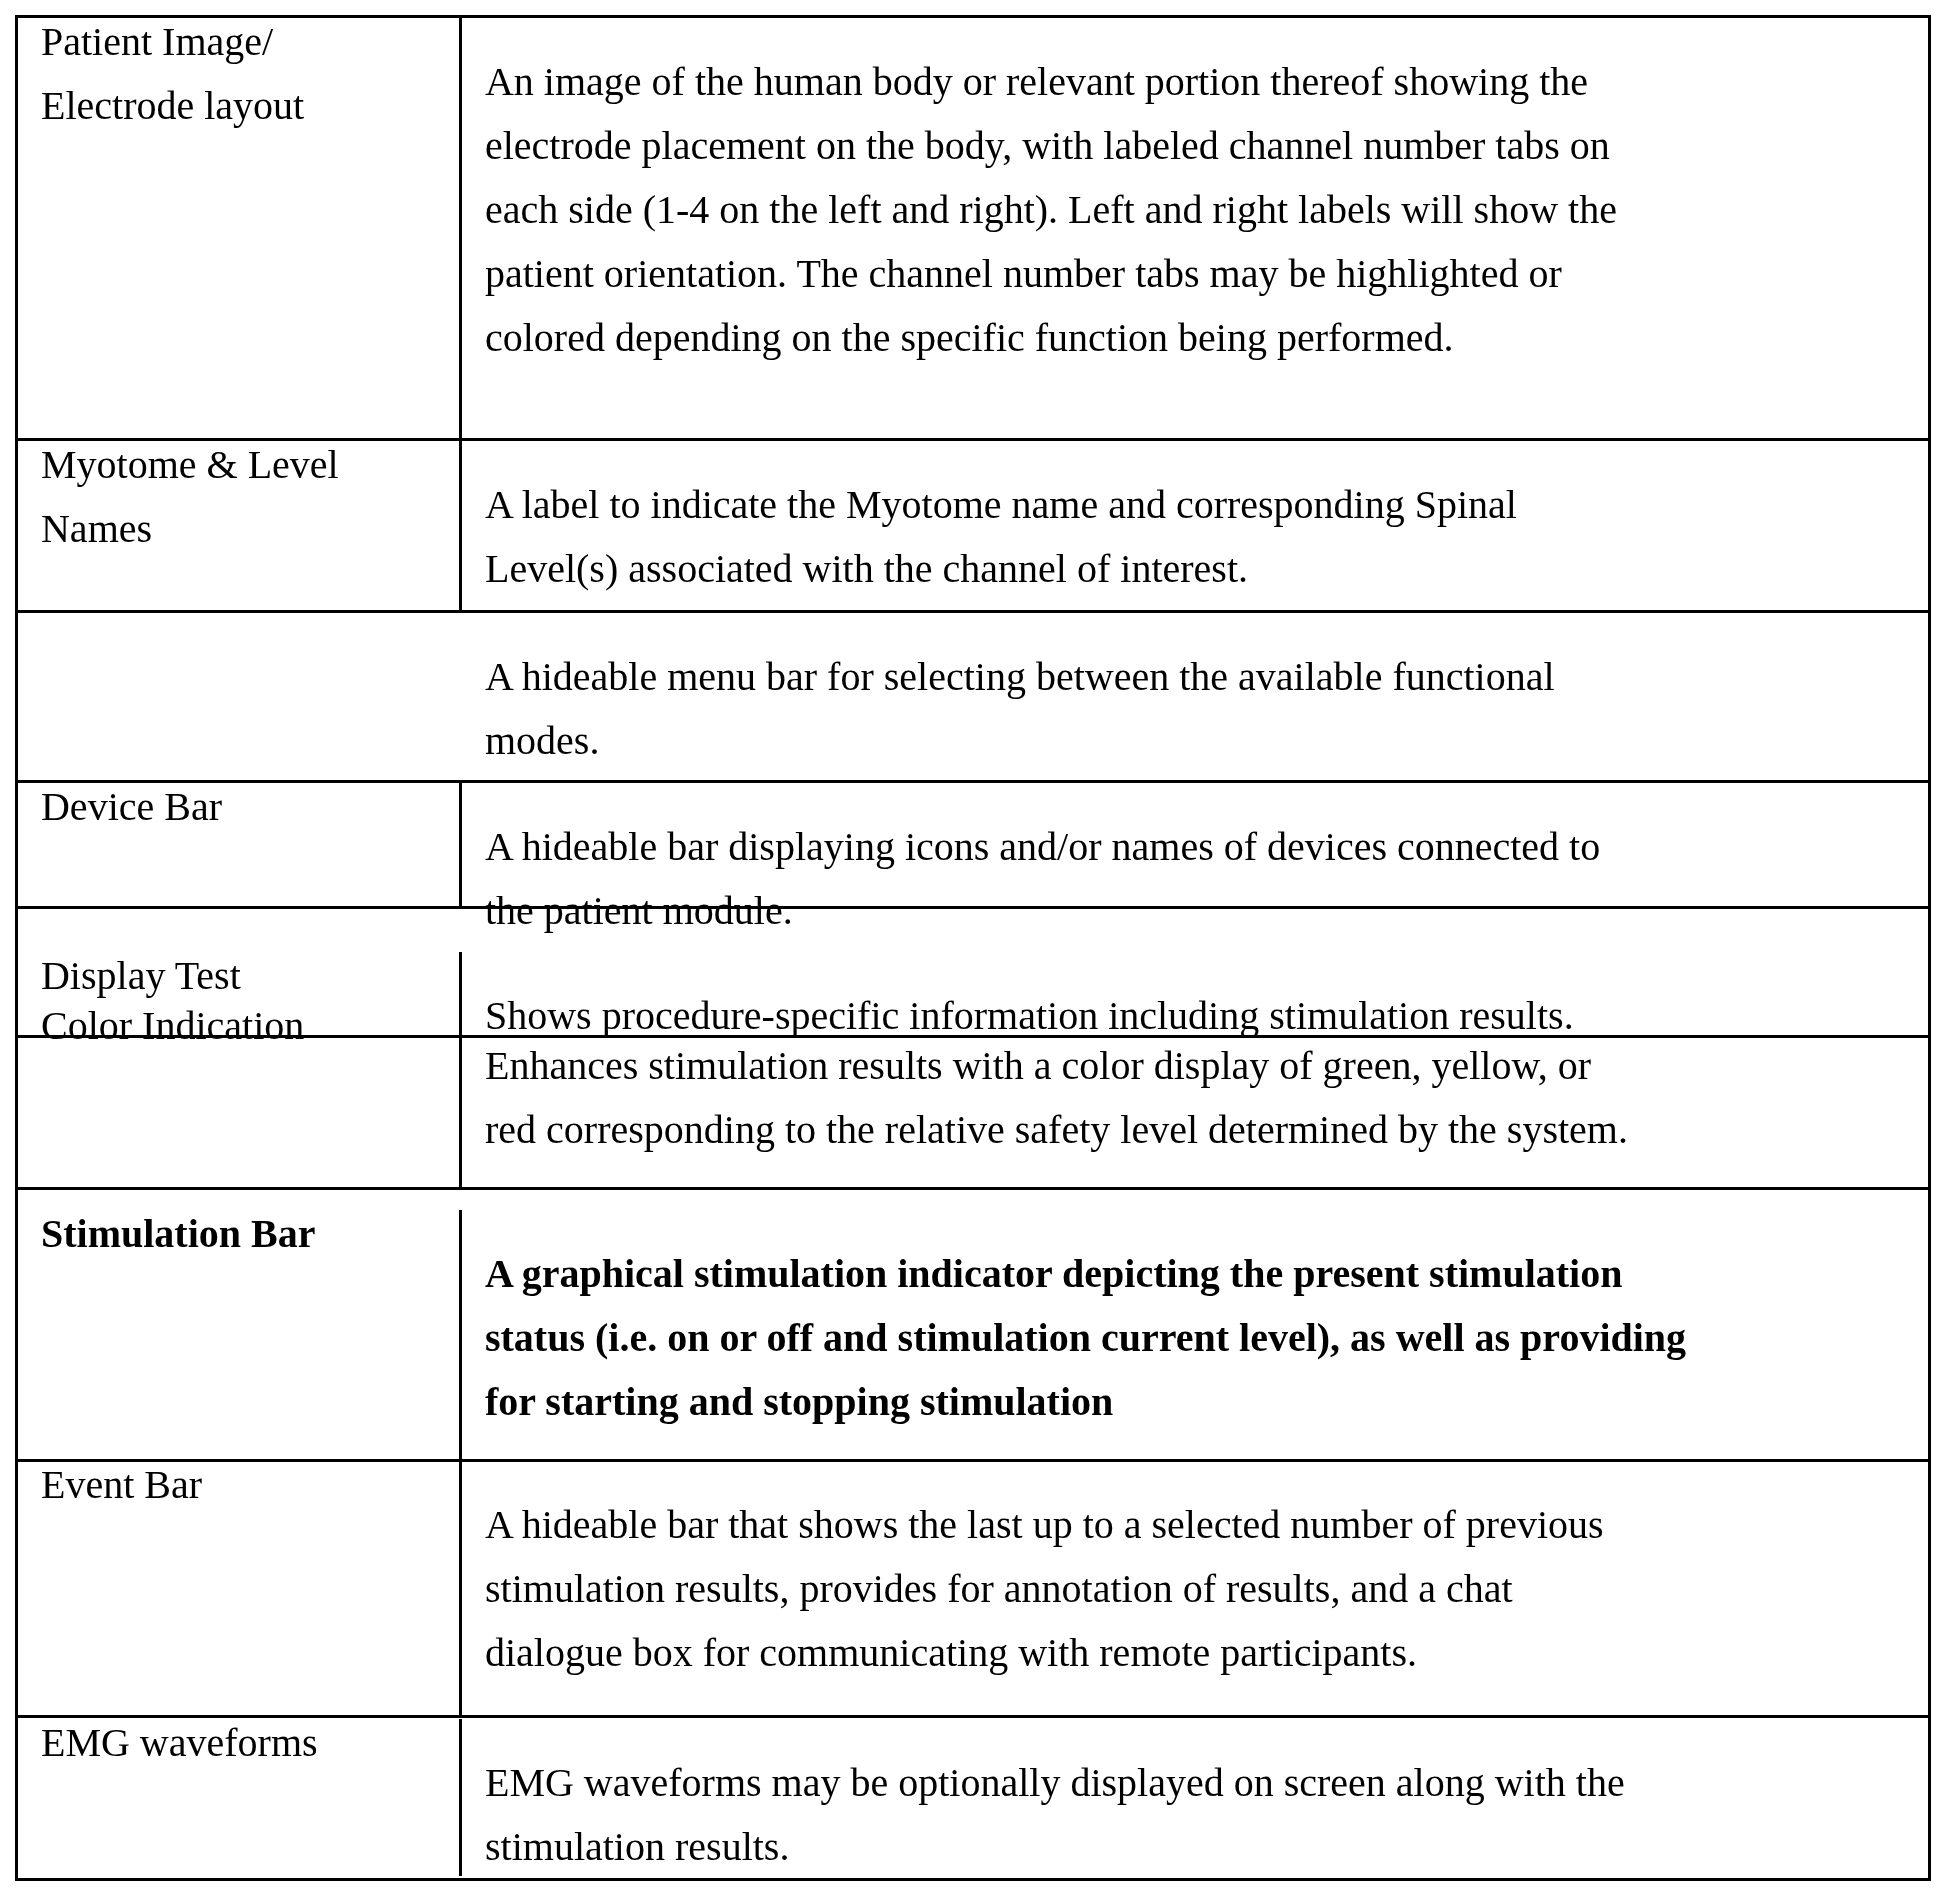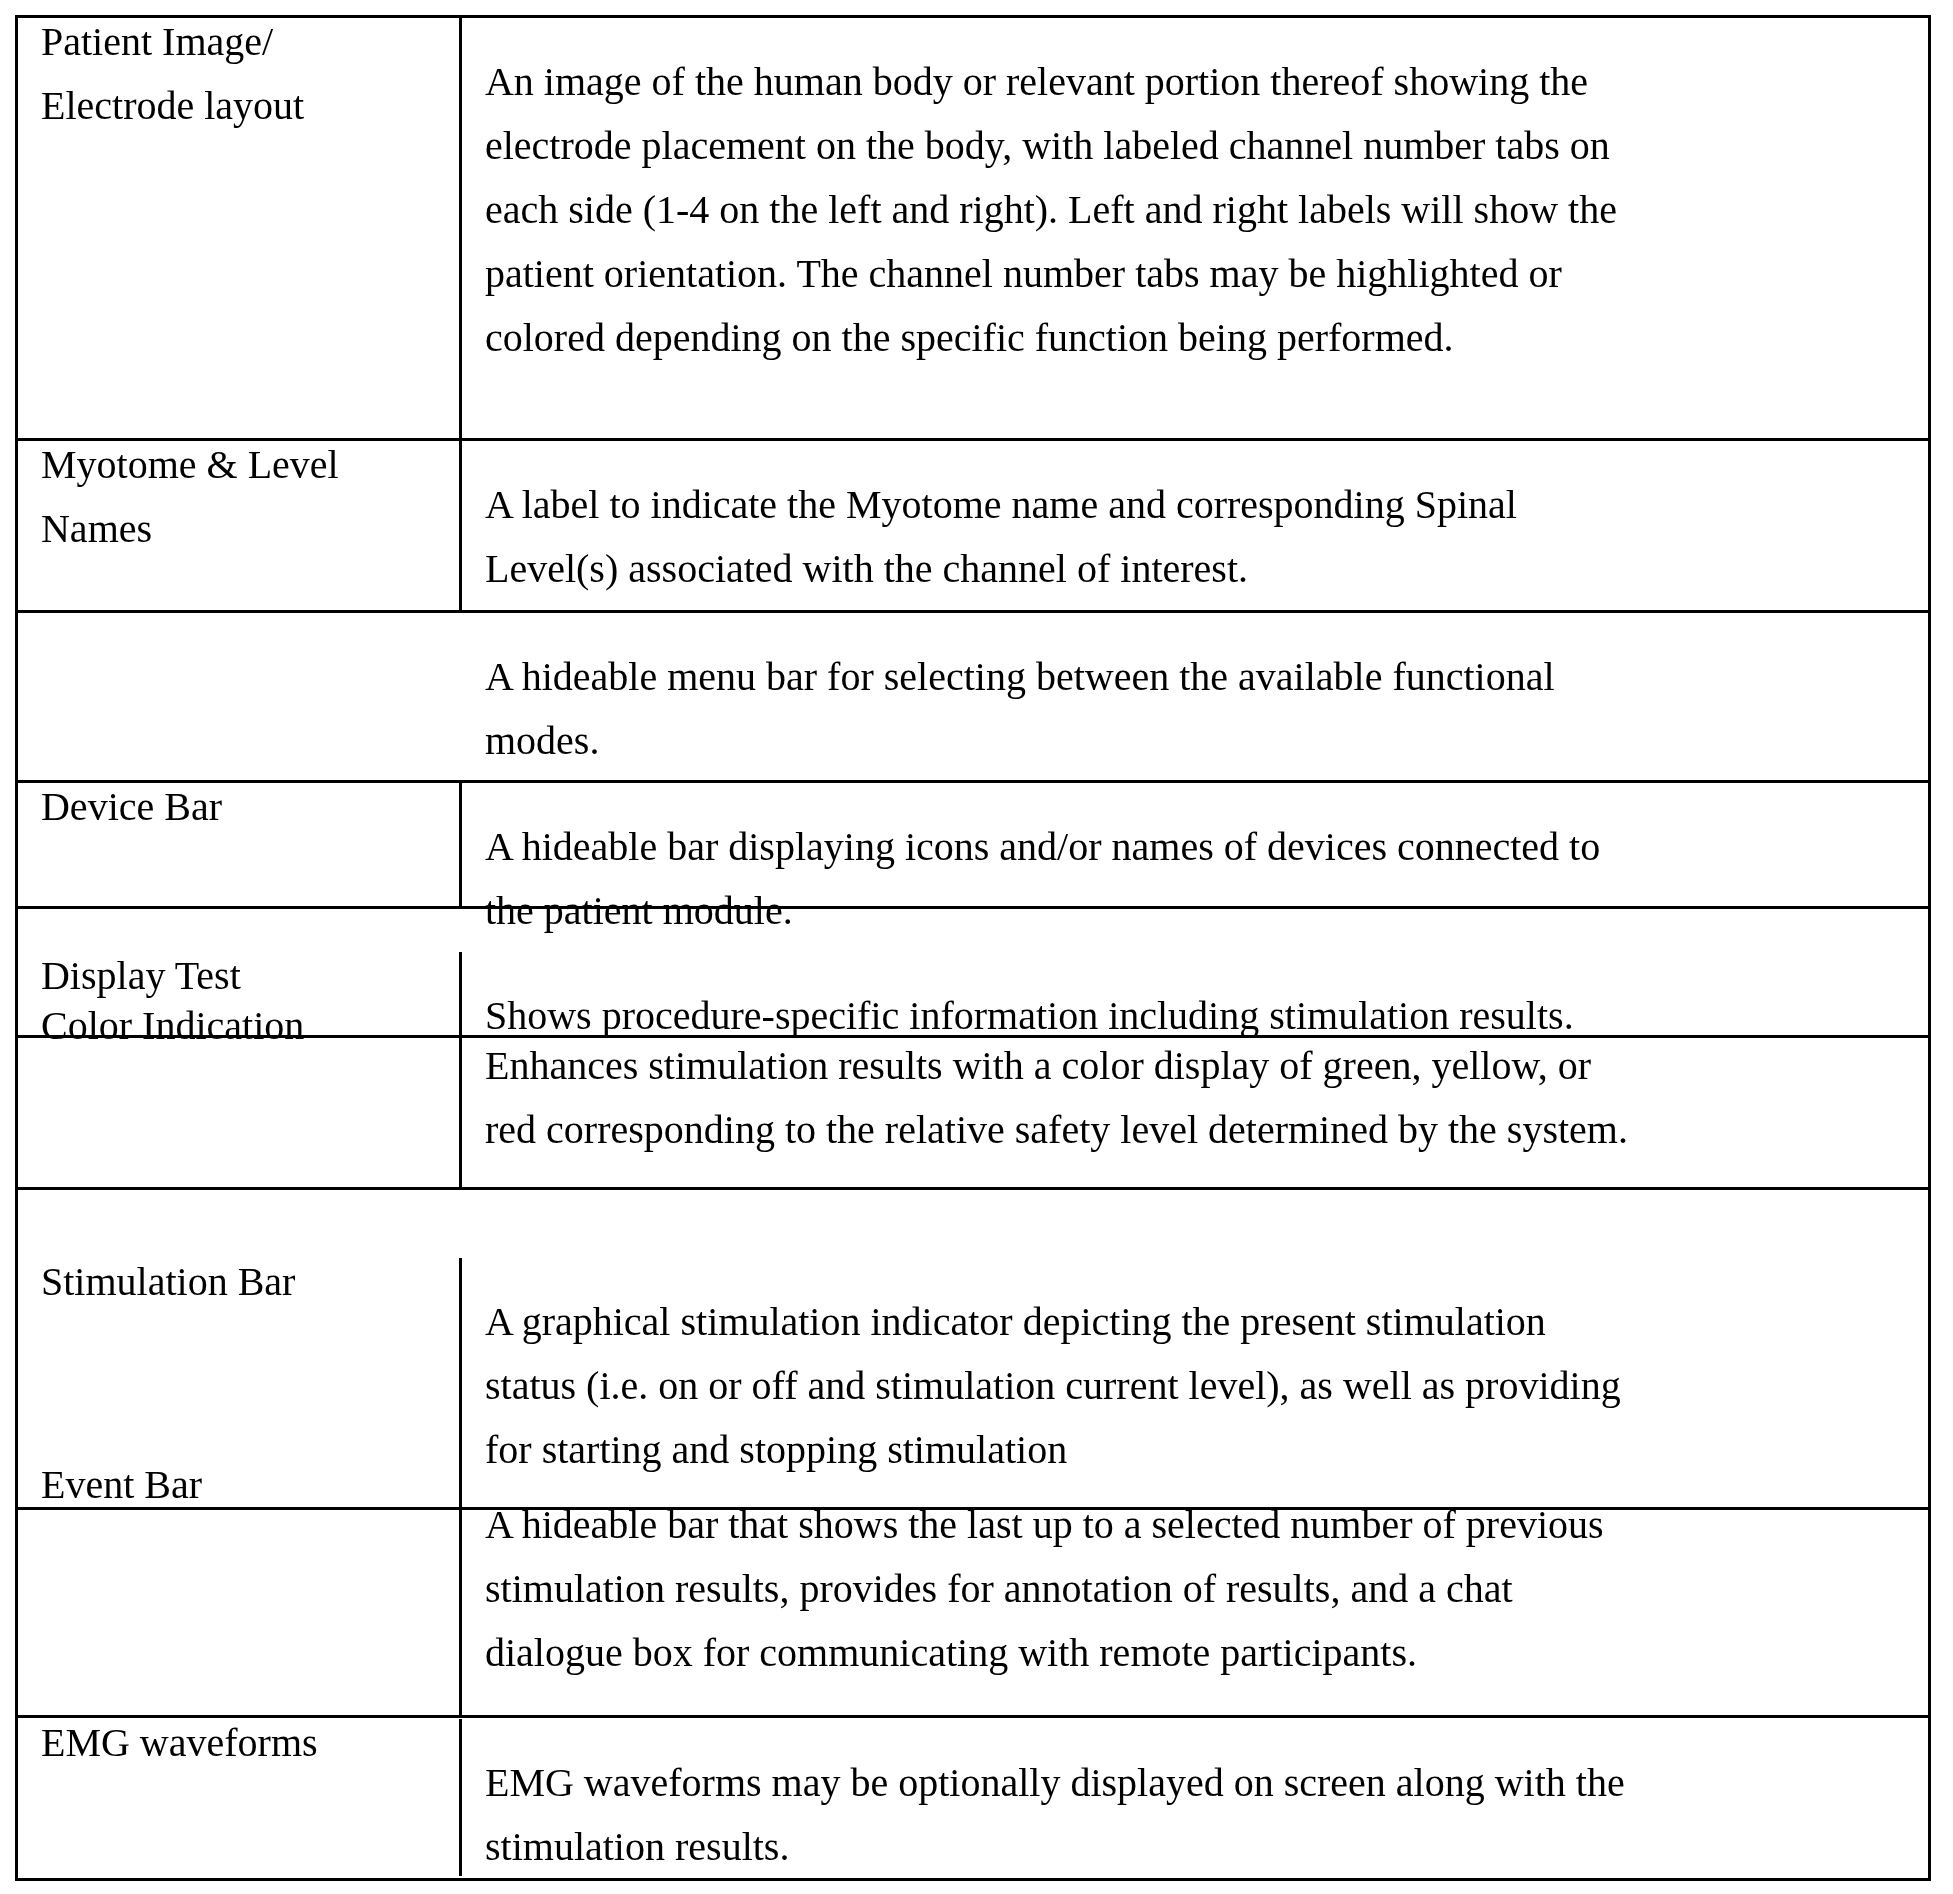--- a/index.html
+++ b/index.html
@@ -92,21 +92,21 @@
     <div class="cell label"><span class="text">Display Test</span></div>
     <div class="cell desc"><span class="text">Shows procedure-specific information including stimulation results.</span></div>
   </div>
 
   <div class="row" style="top:984px;height:188px;">
     <div class="cell label"><span class="text">Color Indication</span></div>
     <div class="cell desc"><span class="text">Enhances stimulation results with a color display of green, yellow, or
 red corresponding to the relative safety level determined by the system.</span></div>
   </div>
 
-  <div class="row" style="top:1240px;height:252px;">
+  <div class="row" style="top:1192px;height:252px;font-weight:bold;">
     <div class="cell label"><span class="text">Stimulation Bar</span></div>
     <div class="cell desc"><span class="text">A graphical stimulation indicator depicting the present stimulation
 status (i.e. on or off and stimulation current level), as well as providing
 for starting and stopping stimulation</span></div>
   </div>
 
   <div class="row" style="top:1443px;height:257px;">
     <div class="cell label"><span class="text">Event Bar</span></div>
     <div class="cell desc"><span class="text">A hideable bar that shows the last up to a selected number of previous
 stimulation results, provides for annotation of results, and a chat

